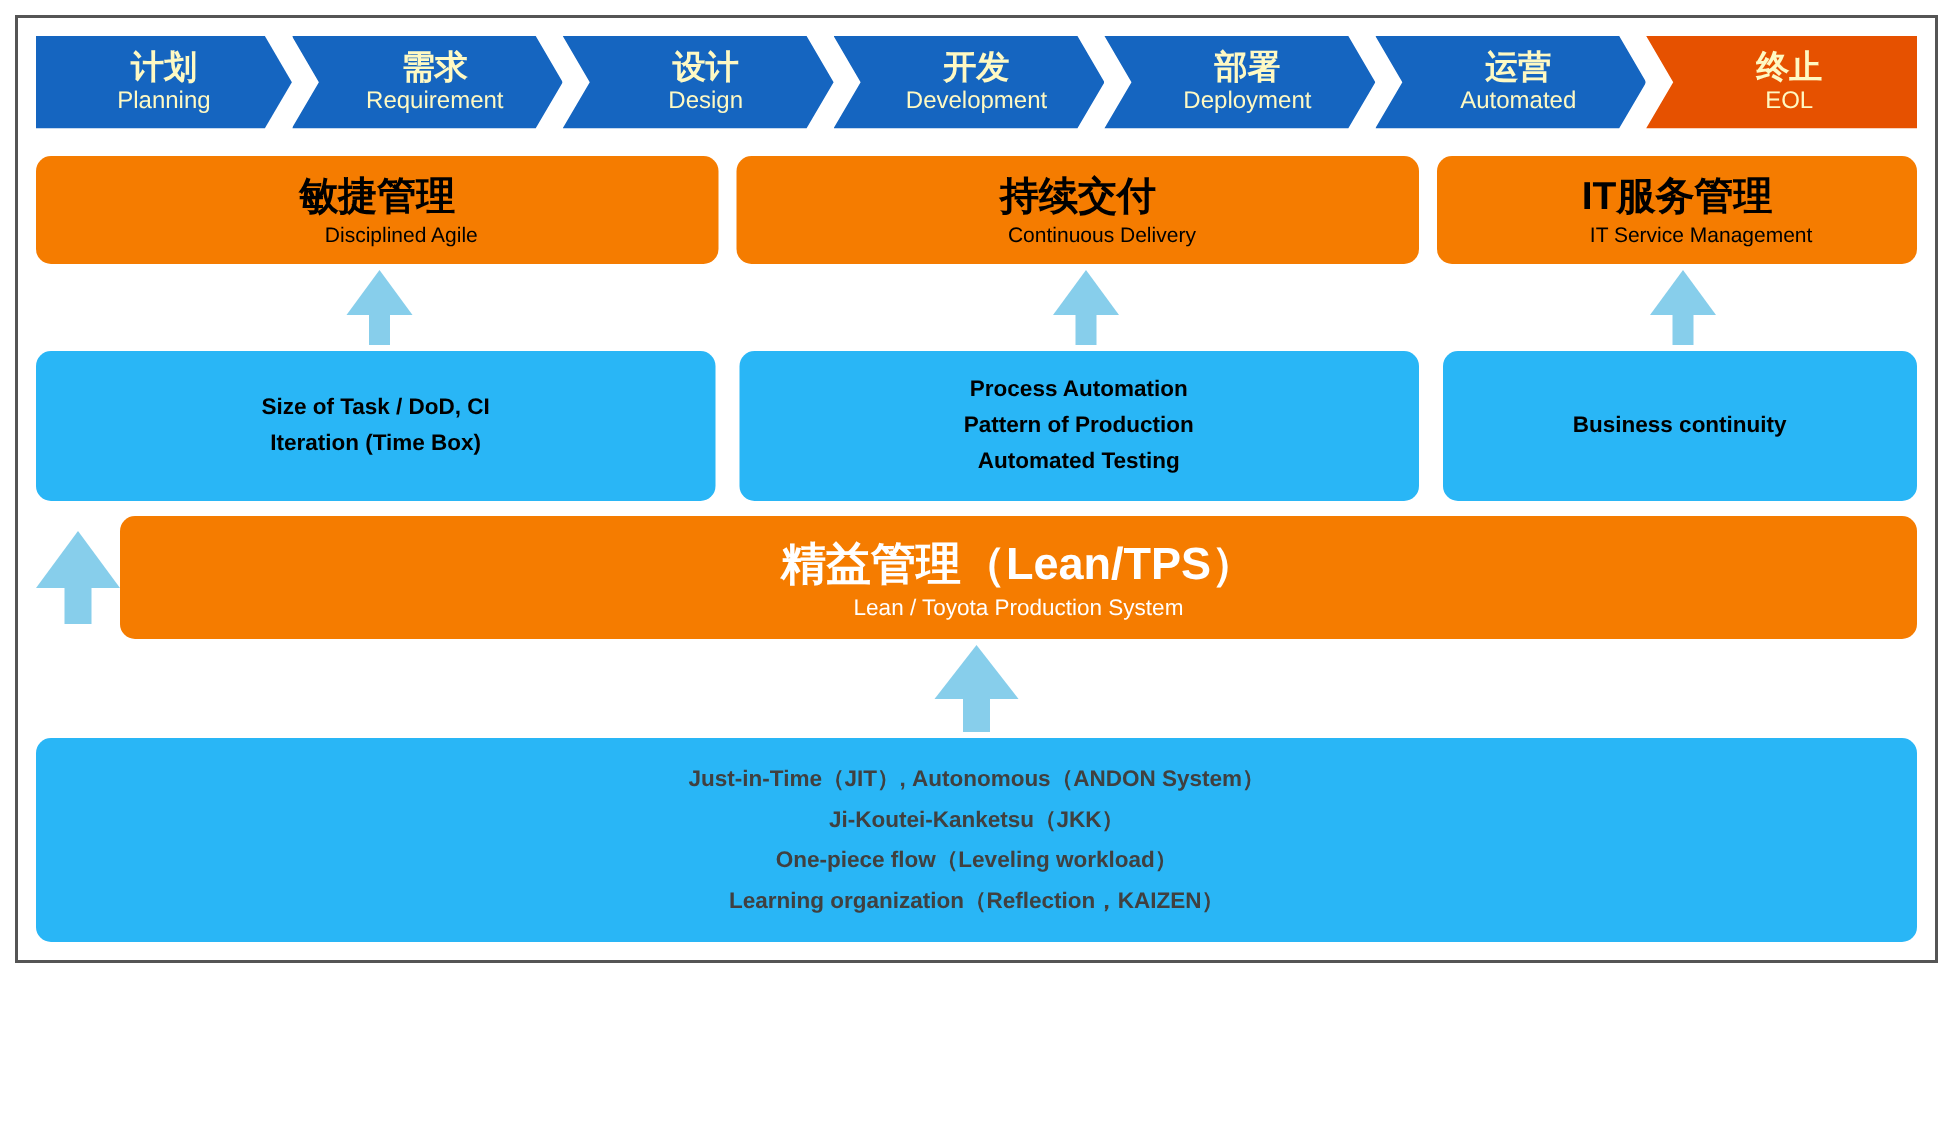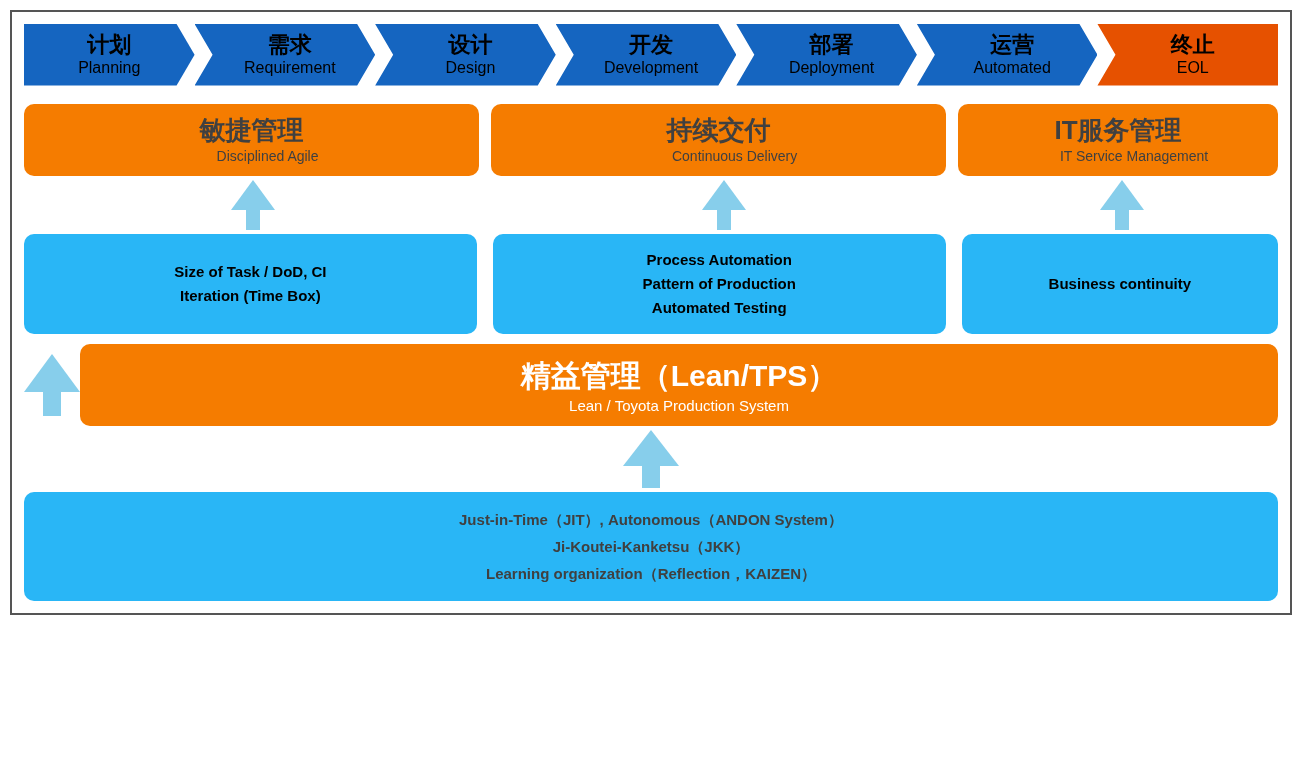--- a/index.html
+++ b/index.html
@@ -19,21 +19,21 @@
     
     .arrow-nav {
       display: flex;
       align-items: center;
       margin-bottom: 18px;
       gap: 0;
     }
     .arrow-item {
       position: relative;
       background: #1565c0;
-      color: #000000;
+      color: #fef9c3;
       text-align: center;
       padding: 8px 10px 8px 20px;
       min-width: 140px;
       flex: 1;
       clip-path: polygon(0 0, calc(100% - 18px) 0, 100% 50%, calc(100% - 18px) 100%, 0 100%, 18px 50%);
       display: flex;
       flex-direction: column;
       align-items: center;
       justify-content: center;
     }
@@ -65,21 +65,21 @@
 
     
     .top-row {
       display: flex;
       gap: 12px;
       margin-bottom: 0;
     }
     .orange-box {
       background: #f57c00;
       border-radius: 10px;
-      color: #404040;
+      color: #000000;
       text-align: center;
       padding: 10px 15px;
       display: flex;
       flex-direction: column;
       align-items: center;
       justify-content: center;
     }
     .orange-box .zh-title {
       font-size: 26px;
       font-weight: bold;
@@ -329,17 +329,18 @@
     <div class="bottom-arrow-section">
       <div class="bottom-arrow">
         <div class="bottom-arrow-head"></div>
         <div class="bottom-arrow-shaft"></div>
       </div>
     </div>
 
     <div class="bottom-detail-box">
       <div>Just-in-Time（JIT）, Autonomous（ANDON System）</div>
       <div>Ji-Koutei-Kanketsu（JKK）</div>
+      <div>One-piece flow（Leveling workload）</div>
       <div>Learning organization（Reflection，KAIZEN）</div>
     </div>
 
   </div>
 </div>
 
 </body></html>

